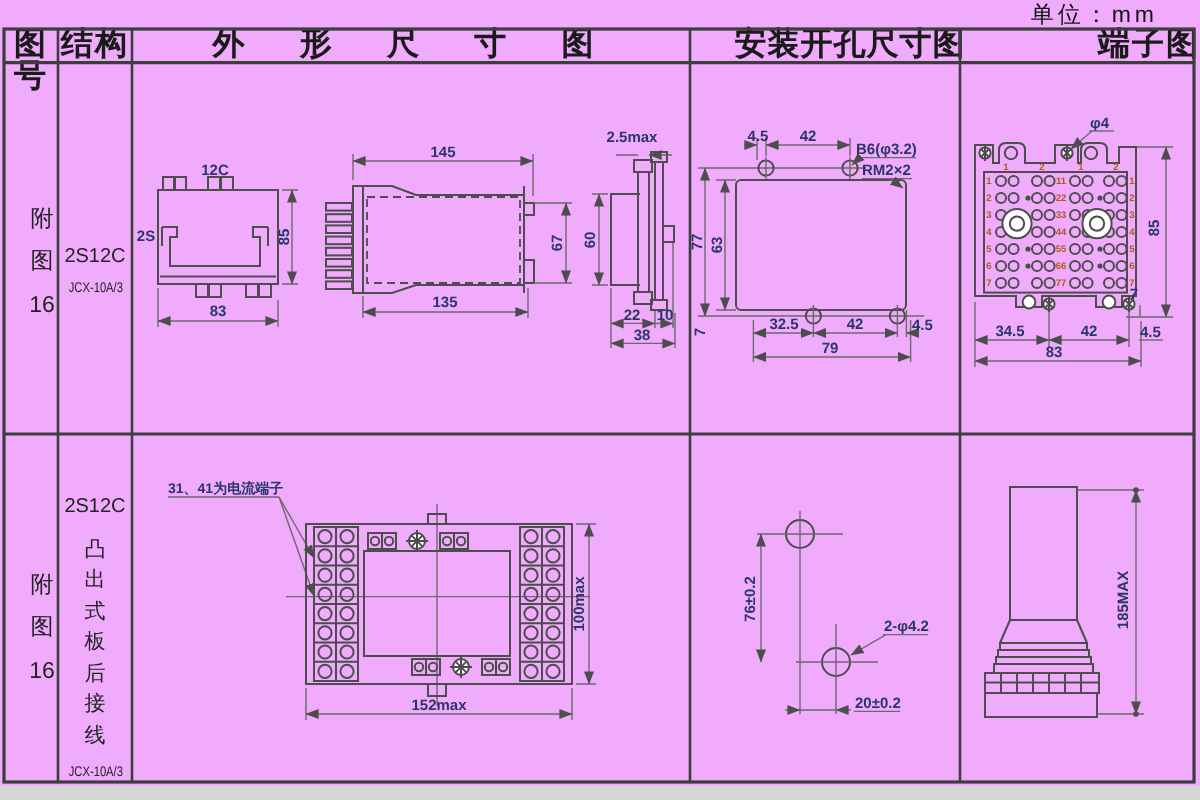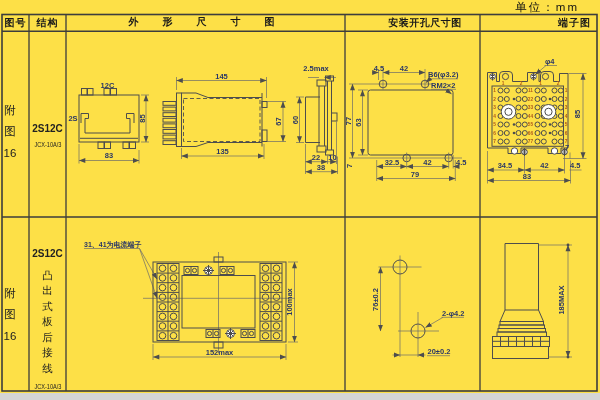--- a/index.html
+++ b/index.html
@@ -1,22 +1,22 @@
 <!DOCTYPE html>
 <html><head>
 <meta charset="utf-8">
 <style>
   html,body{margin:0;padding:0;background:#fff;}
-  .page{position:relative;width:600px;height:400px;background:#fde047;overflow:hidden;font-family:"Liberation Sans",sans-serif;}
+  .page{position:relative;width:600px;height:400px;background:#f0abfc;overflow:hidden;font-family:"Liberation Sans",sans-serif;}
   .unit{position:absolute;top:0px;right:21px;font-size:11.5px;color:#111;letter-spacing:2px;}
-  .hdr{position:absolute;top:15px;height:16px;line-height:16px;text-align:center;font-size:10px;font-weight:700;color:#1a1a1a;letter-spacing:1px;}
-  .figcell{position:absolute;left:2px;width:27px;display:flex;flex-direction:column;align-items:flex-start;justify-content:center;font-size:11.5px;color:#222;box-sizing:border-box;}
+  .hdr{position:absolute;top:15px;height:16px;line-height:16px;text-align:center;font-size:16px;font-weight:700;color:#1a1a1a;letter-spacing:1px;}
+  .figcell{position:absolute;left:2px;width:27px;display:flex;flex-direction:column;align-items:flex-end;justify-content:center;font-size:11.5px;color:#222;box-sizing:border-box;}
   .figtxt{width:16px;text-align:center;line-height:21.5px;}
   .structcell{position:absolute;left:29px;width:37px;display:flex;flex-direction:column;align-items:center;justify-content:center;color:#222;box-sizing:border-box;}
-  .model{font-size:10px;font-weight:700;margin-top:14px;}
+  .model{font-size:10px;font-weight:400;margin-top:14px;}
   .sdesc{width:12px;font-size:10.5px;line-height:15.5px;text-align:center;word-break:break-all;margin-top:9px;}
   .stype{font-size:7px;margin-top:7px;transform:scaleX(0.8);white-space:nowrap;}
   svg{position:absolute;left:0;top:0;}
   .ln{stroke:#4d4d4d;stroke-width:1;fill:none;}
   .lnf{stroke:#4d4d4d;stroke-width:1;fill:#fff;}
   .thin{stroke:#6a6a6a;stroke-width:0.7;fill:none;}
   .tbl{stroke:#3d3d3d;stroke-width:1.6;fill:none;}
   .tblv{stroke:#3d3d3d;stroke-width:1.3;fill:none;}
   .dash{stroke:#4d4d4d;stroke-width:0.9;fill:none;stroke-dasharray:4,2.5;}
   .d{font:700 7.5px "Liberation Sans",sans-serif;fill:#2a3767;text-anchor:middle;}

